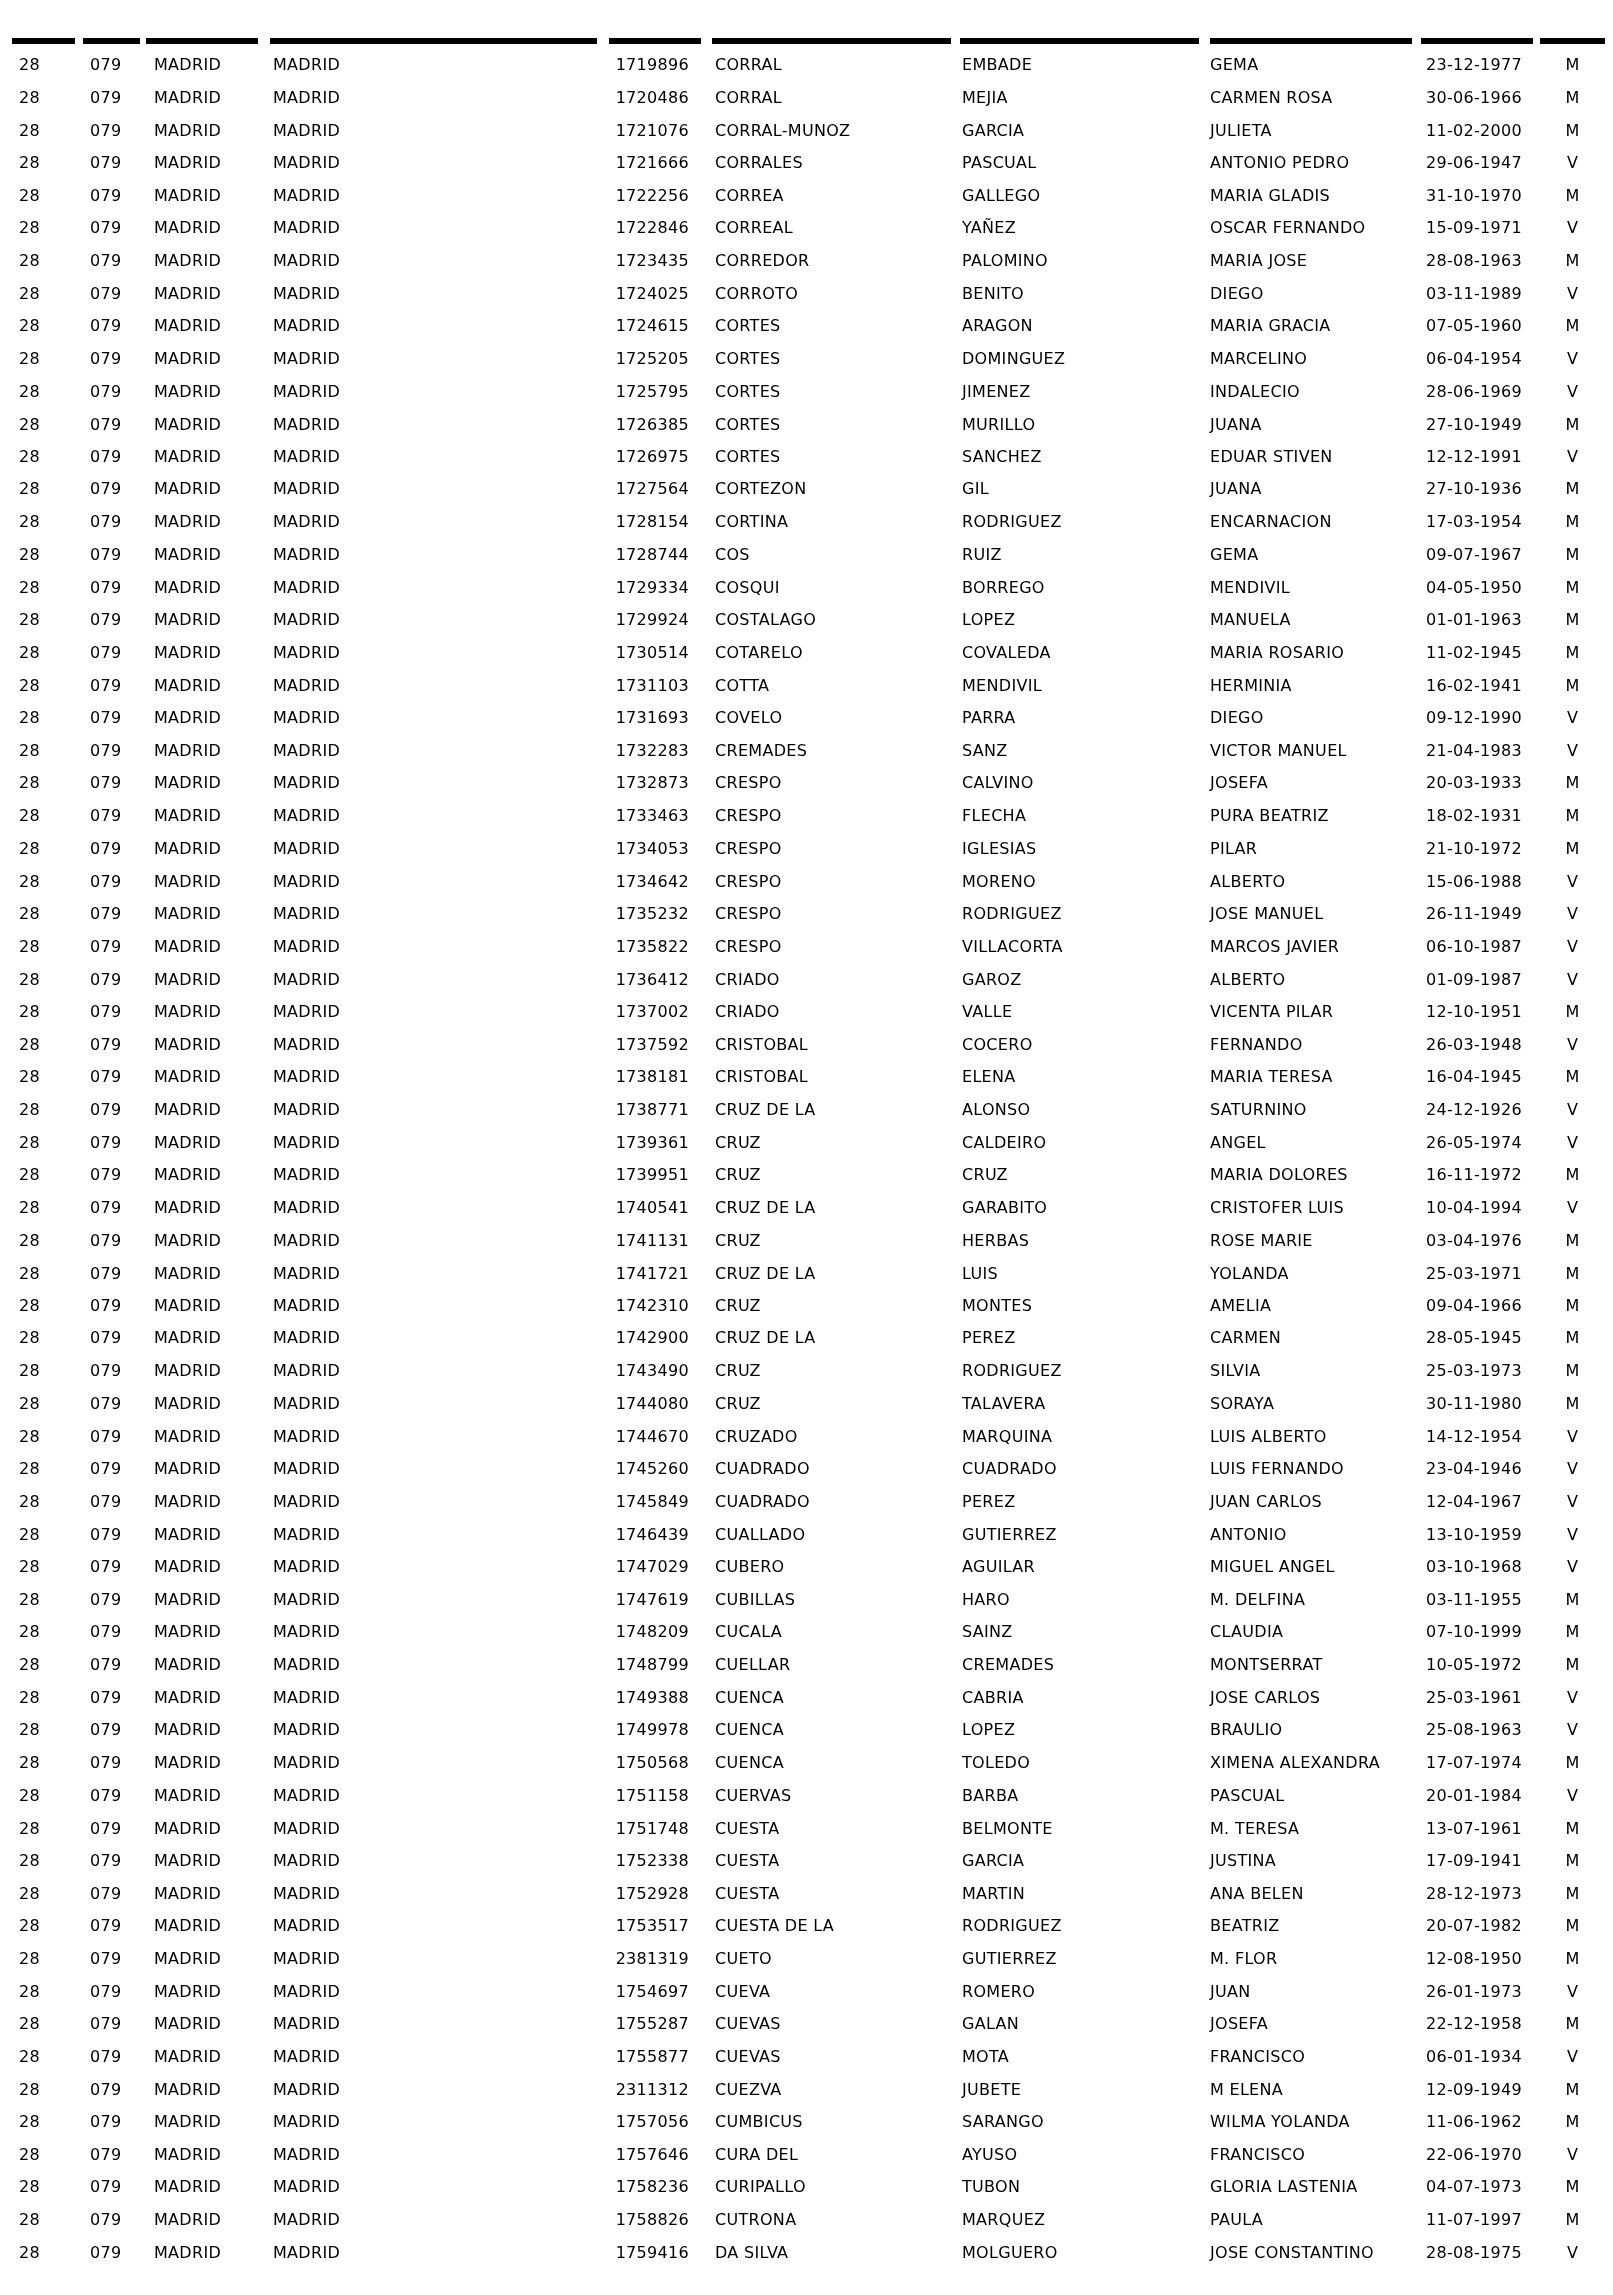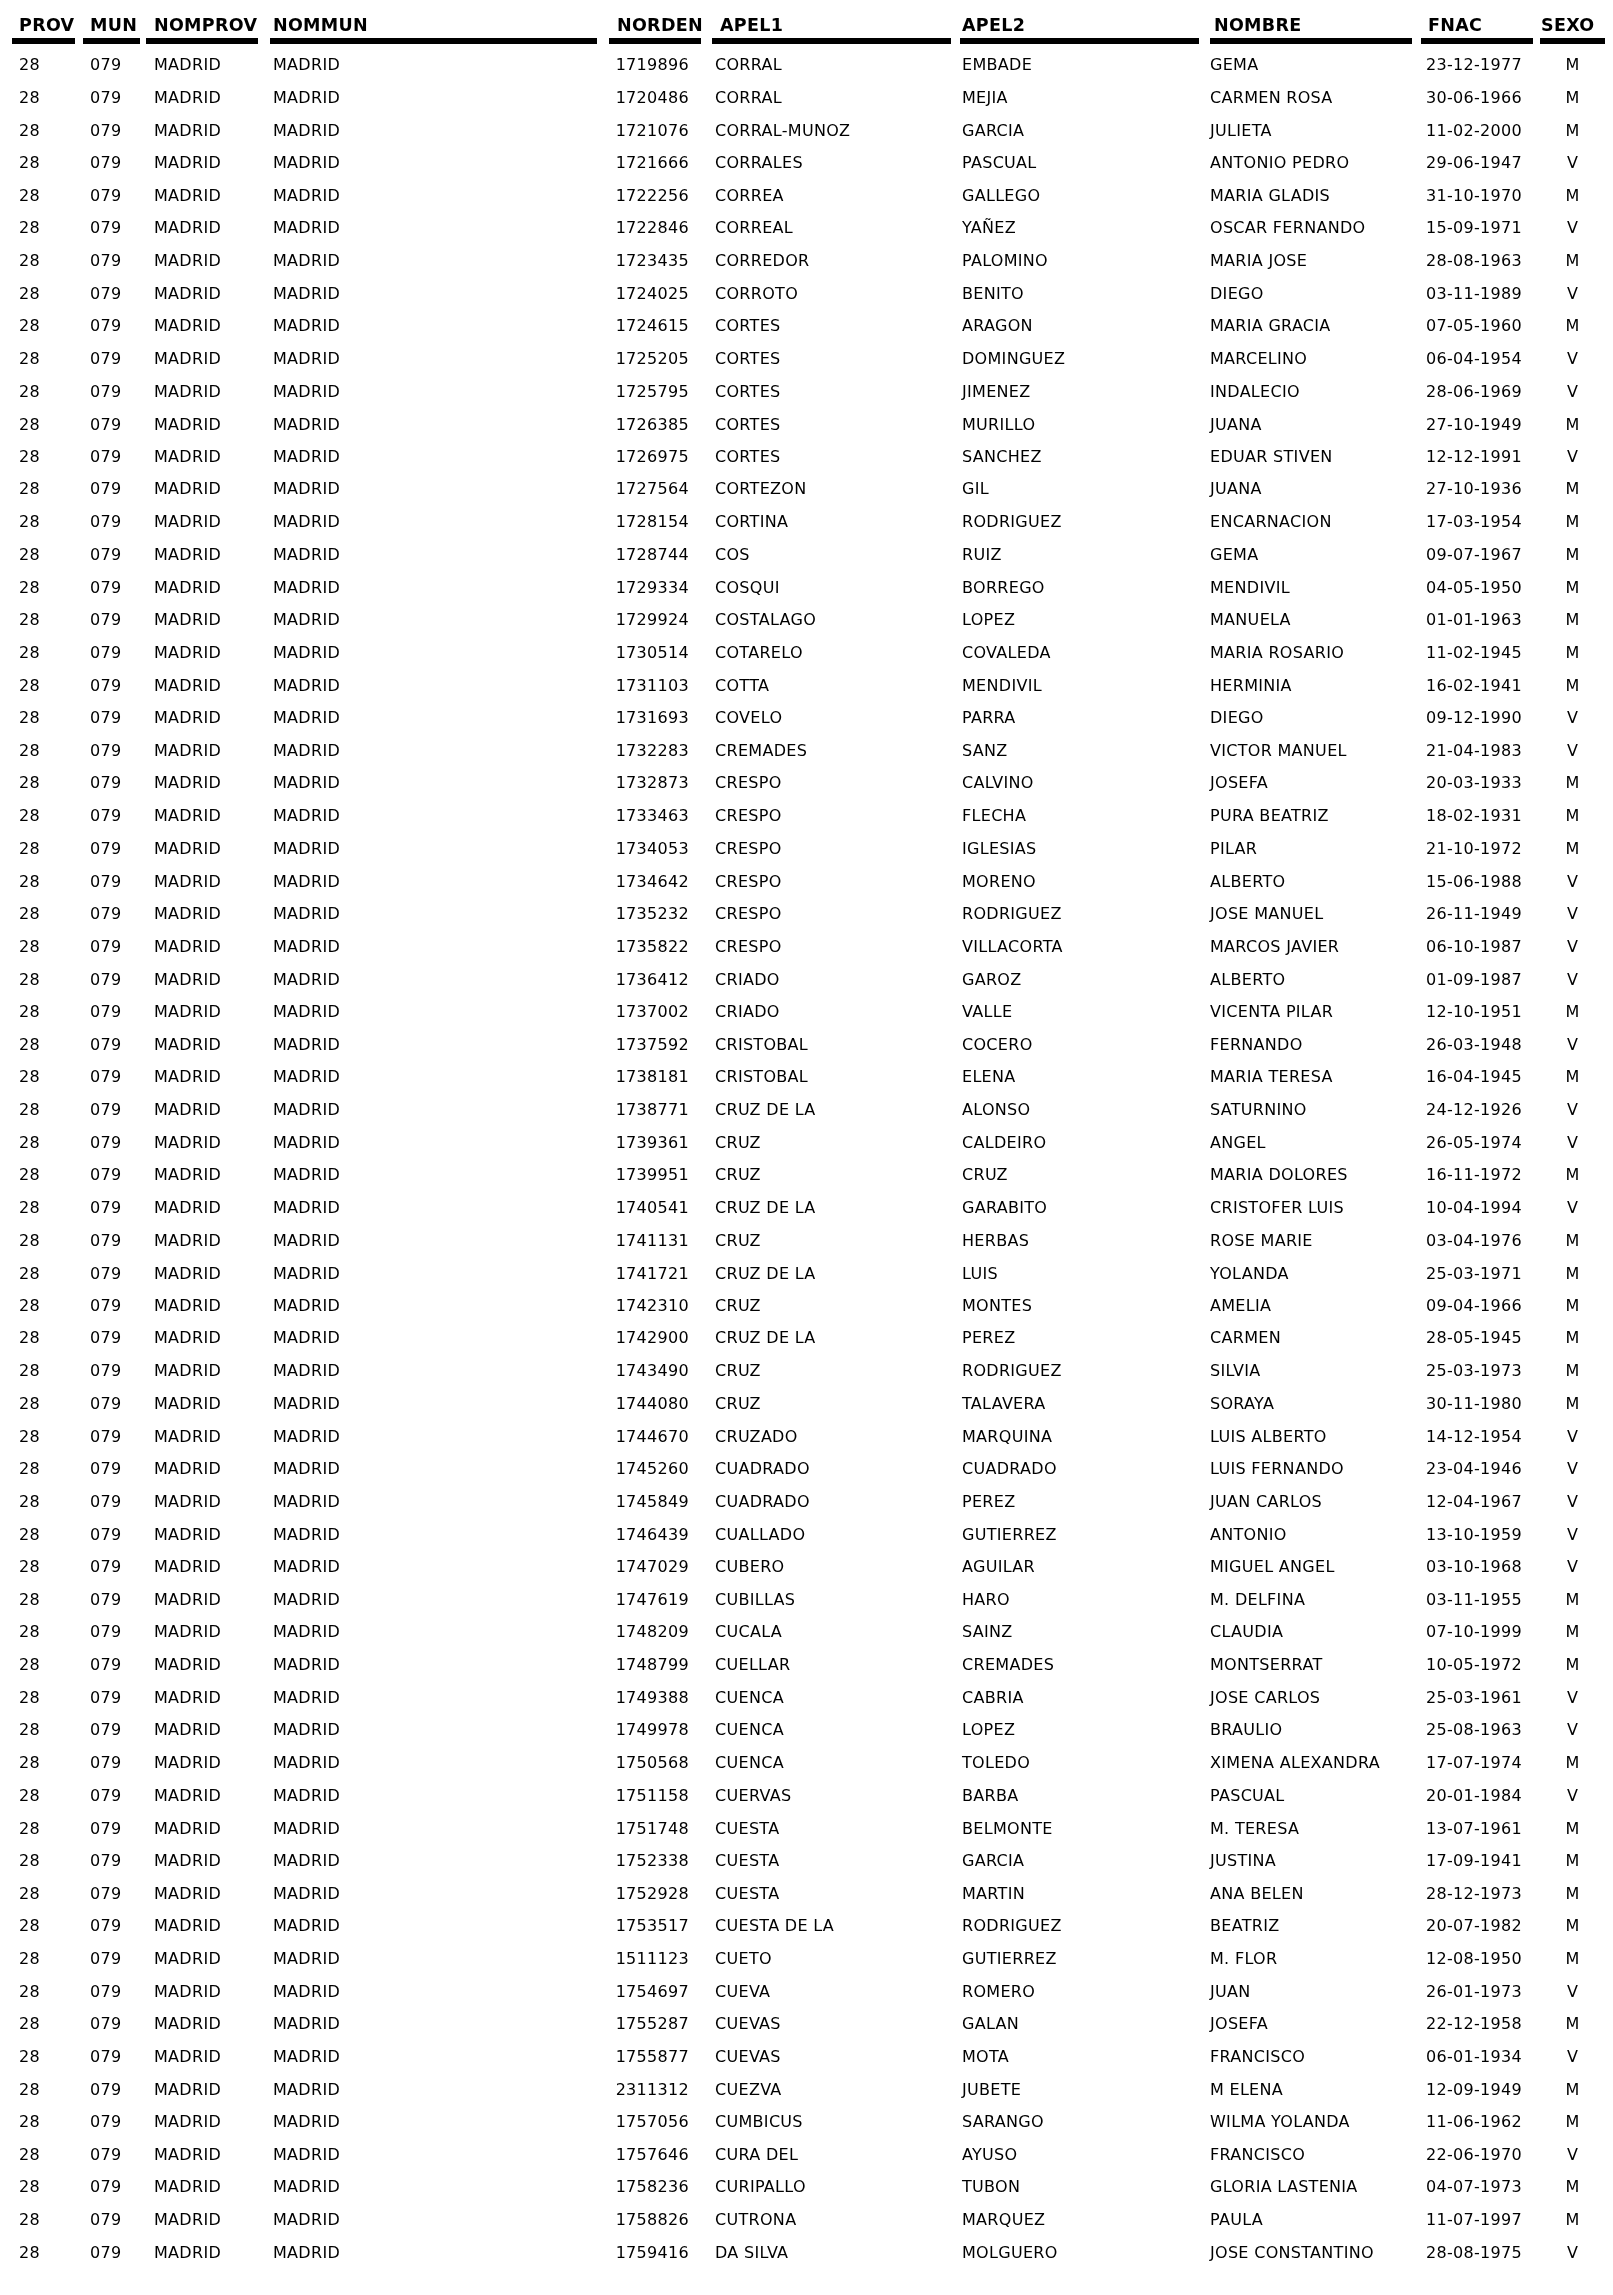--- a/index.html
+++ b/index.html
@@ -31,32 +31,20 @@
   .c-apel2{left:962px}
   .c-nombre{left:1210px}
   .c-fnac{left:1426px}
   .c-sexo{left:1540px;width:65px;text-align:center}
 </style>
 </head>
 <body>
 
 <div id="page">
 
-  <div class="hdr">
-    <span class="h-prov">PROV</span>
-    <span class="h-mun">MUN</span>
-    <span class="h-nomprov">NOMPROV</span>
-    <span class="h-nommun">NOMMUN</span>
-    <span class="h-norden">NORDEN</span>
-    <span class="h-apel1">APEL1</span>
-    <span class="h-apel2">APEL2</span>
-    <span class="h-nombre">NOMBRE</span>
-    <span class="h-fnac">FNAC</span>
-    <span class="h-sexo">SEXO</span>
-  </div>
 
   <div class="rule r-prov"></div>
   <div class="rule r-mun"></div>
   <div class="rule r-nomprov"></div>
   <div class="rule r-nommun"></div>
   <div class="rule r-norden"></div>
   <div class="rule r-apel1"></div>
   <div class="rule r-apel2"></div>
   <div class="rule r-nombre"></div>
   <div class="rule r-fnac"></div>
@@ -757,21 +745,21 @@
         <span class="cell c-apel2">RODRIGUEZ</span>
         <span class="cell c-nombre">BEATRIZ</span>
         <span class="cell c-fnac">20-07-1982</span>
         <span class="cell c-sexo">M</span>
       </div>
       <div class="row" style="top: 1943px;">
         <span class="cell c-prov">28</span>
         <span class="cell c-mun">079</span>
         <span class="cell c-nomprov">MADRID</span>
         <span class="cell c-nommun">MADRID</span>
-        <span class="cell c-norden">1511123</span>
+        <span class="cell c-norden">2381319</span>
         <span class="cell c-apel1">CUETO</span>
         <span class="cell c-apel2">GUTIERREZ</span>
         <span class="cell c-nombre">M. FLOR</span>
         <span class="cell c-fnac">12-08-1950</span>
         <span class="cell c-sexo">M</span>
       </div>
       <div class="row" style="top: 1976px;">
         <span class="cell c-prov">28</span>
         <span class="cell c-mun">079</span>
         <span class="cell c-nomprov">MADRID</span>

